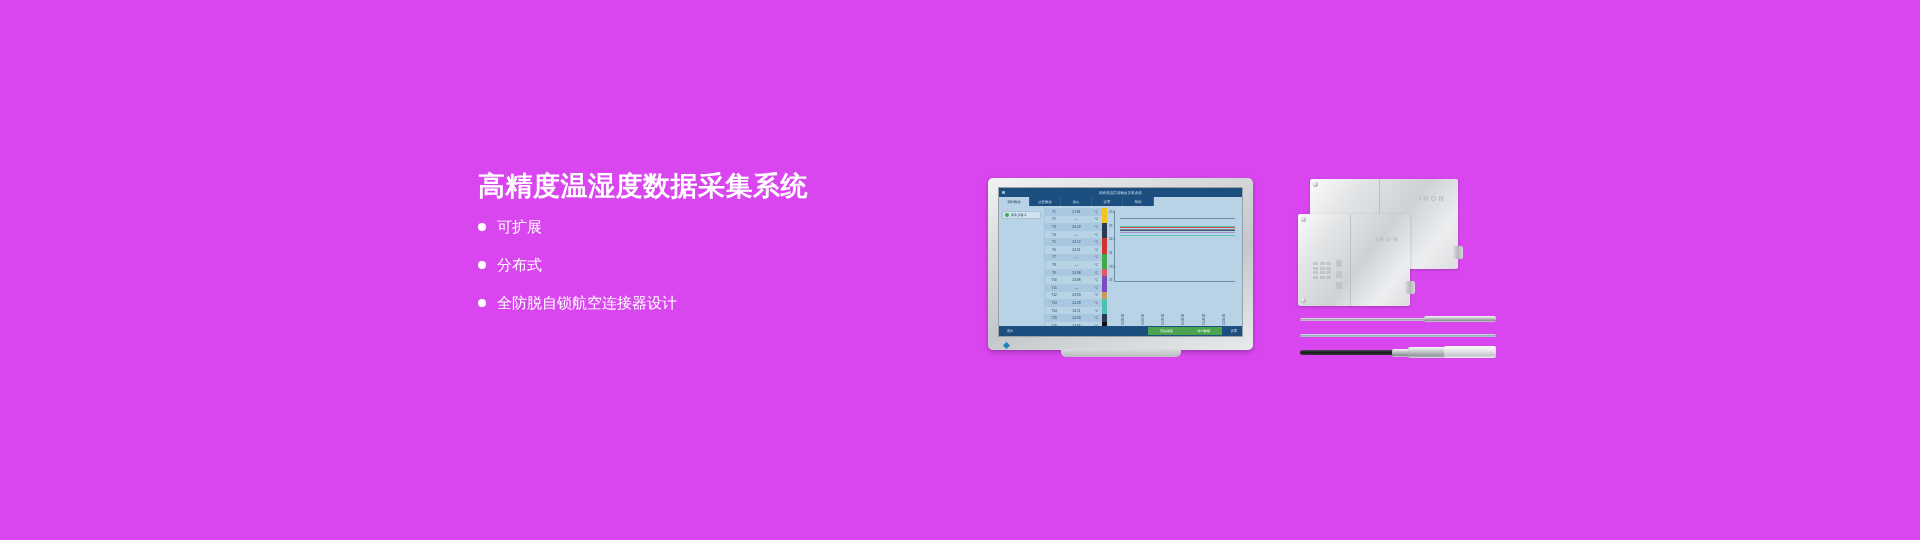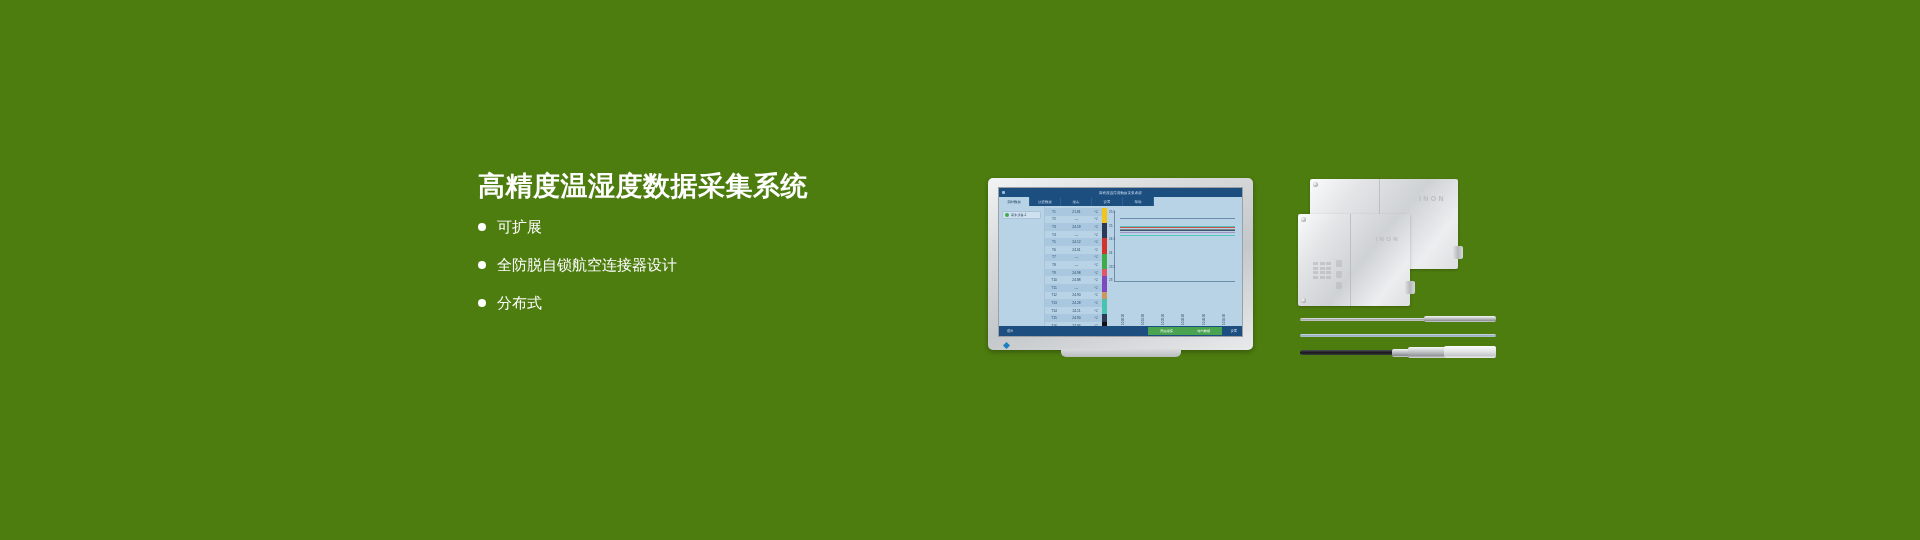--- a/index.html
+++ b/index.html
@@ -2,21 +2,21 @@
 <html><head>
 <meta charset="utf-8">
 <style>
   html,body{margin:0;padding:0;}
   body{
     width:1920px;height:540px;
     background:#0581c7;
     font-family:"Liberation Sans","DejaVu Sans",sans-serif;
     overflow:hidden;position:relative;
   }
-  .banner{position:absolute;inset:0;background:#4d7c0f;}
+  .banner{position:absolute;inset:0;background:#d946ef;}
 
   
   .copy{position:absolute;left:478px;top:172px;width:480px;color:#ffffff;}
   .title{
     font-size:27px;font-weight:bold;letter-spacing:.5px;line-height:1.1;
     color:#ffffff;margin:0 0 16px 0;white-space:nowrap;
   }
   .subtitle{
     font-size:15px;font-weight:normal;line-height:1.2;color:#ffffff;
     margin:0 0 22px 0;white-space:nowrap;
@@ -150,25 +150,25 @@
 
   <div class="copy">
     <h1 class="title">高精度温湿度数据采集系统</h1>
     <ul class="features">
       <li>
         <span class="bullet"></span>
         <span>可扩展</span>
       </li>
       <li>
         <span class="bullet"></span>
-        <span>全防脱自锁航空连接器设计</span>
+        <span>分布式</span>
       </li>
       <li>
         <span class="bullet"></span>
-        <span>分布式</span>
+        <span>全防脱自锁航空连接器设计</span>
       </li>
     </ul>
   </div>
 
   <div class="monitor">
     <div class="mon-frame"></div>
     <div class="mon-stand"></div>
 
     <div class="mon-inner">
 

